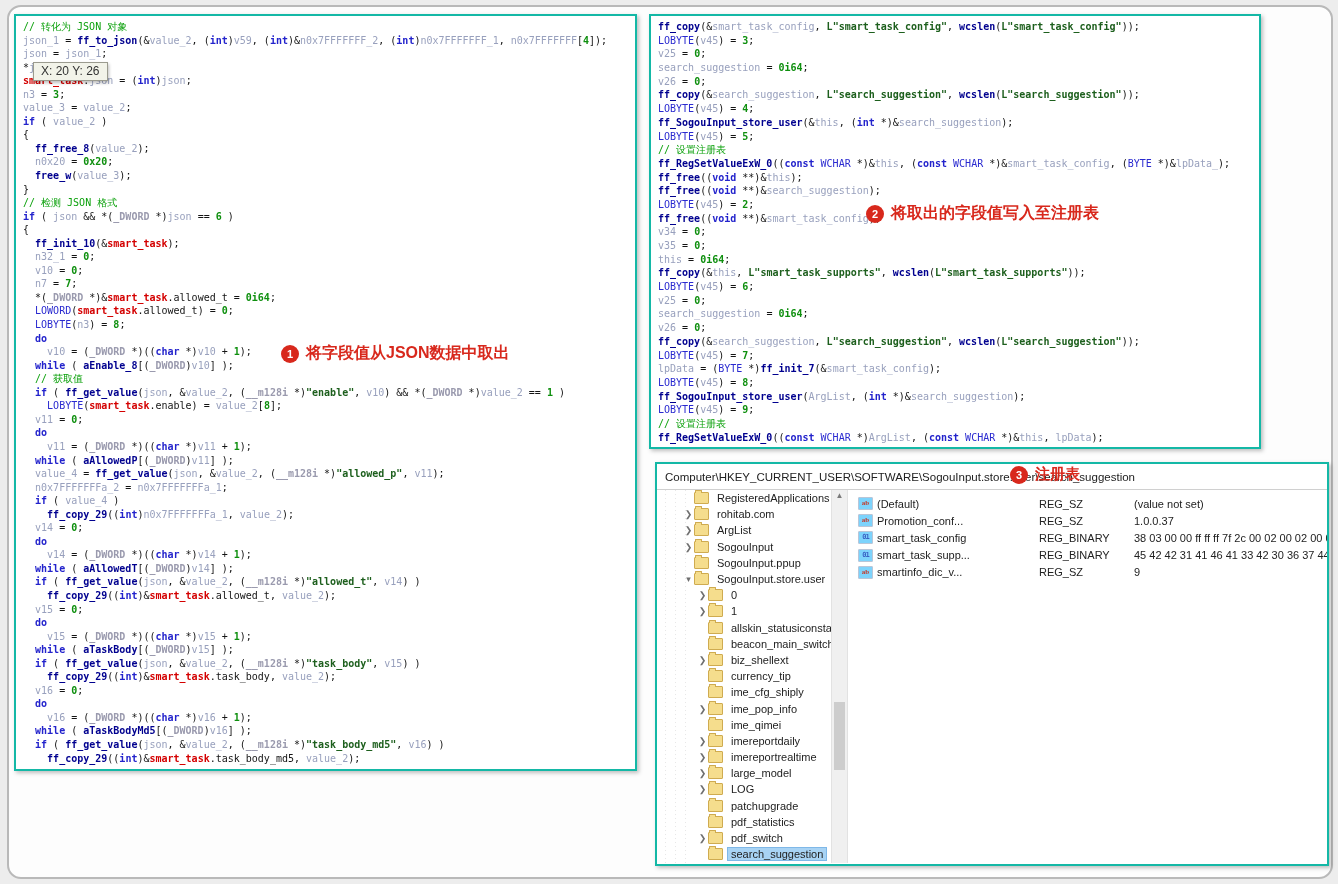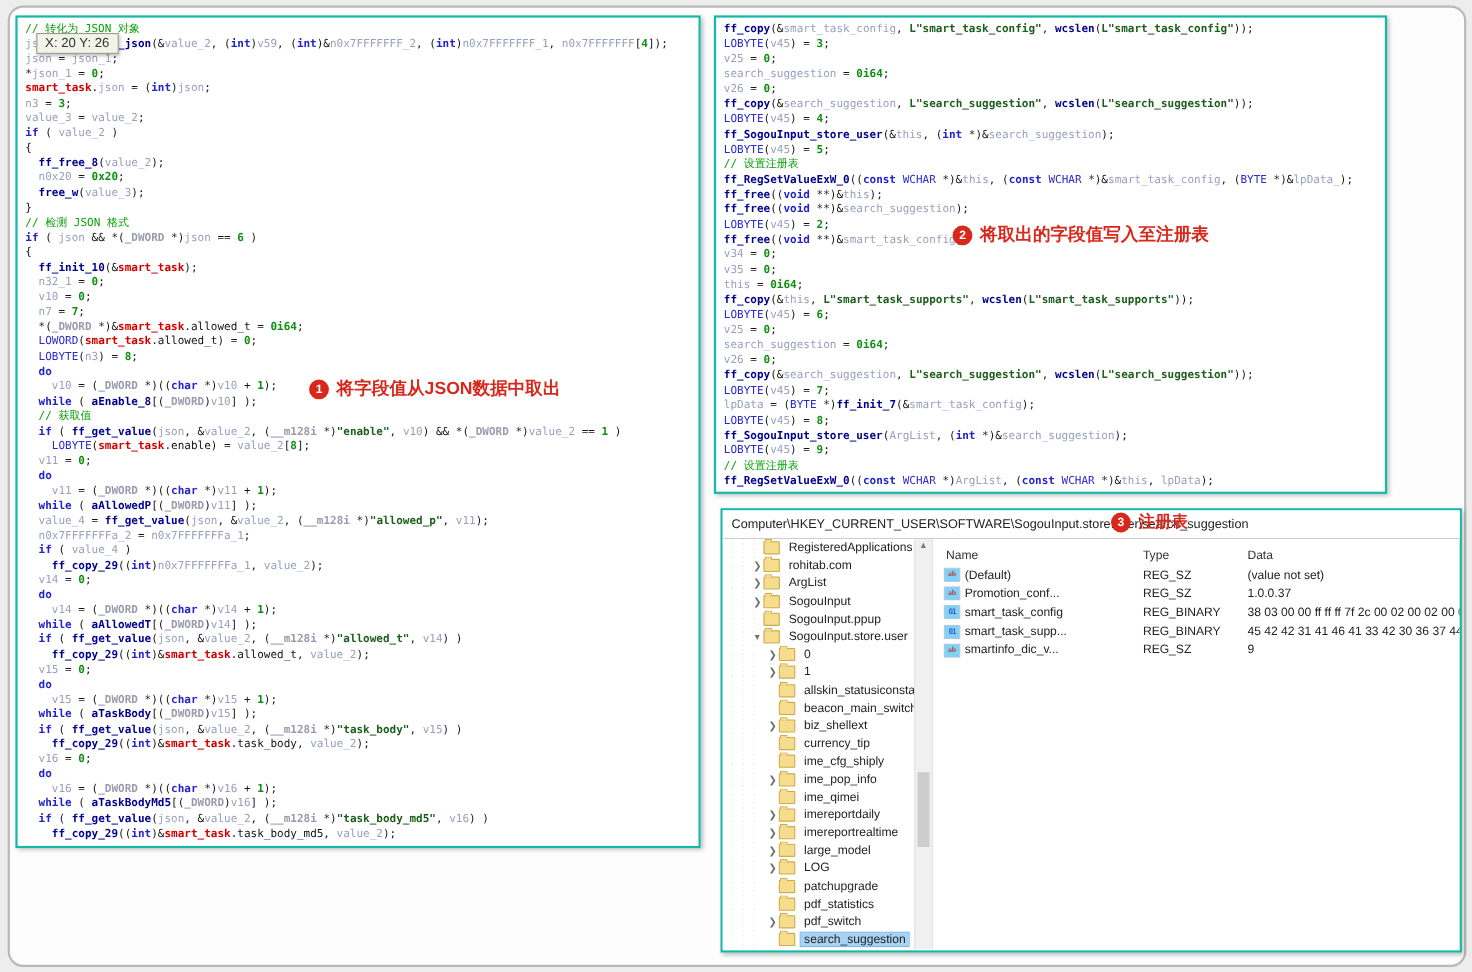--- a/index.html
+++ b/index.html
@@ -31,21 +31,21 @@
   .annot{position:absolute;color:#d8281c;font-weight:bold;font-size:16px;
          white-space:nowrap;display:flex;align-items:center;gap:7px;z-index:30;}
   .annot .num{display:inline-flex;align-items:center;justify-content:center;
         width:18px;height:18px;border-radius:50%;background:#d8281c;color:#fff;
         font-size:11px;font-weight:bold;flex:0 0 18px;}
   #annot-1{left:281px;top:343px;}
   #annot-2{left:866px;top:203px;}
   #annot-3{left:1010px;top:465px;font-size:15px;}
 
   
-  .tooltip{position:absolute;left:33px;top:30px;z-index:40;background:#f2f3e9;
+  .tooltip{position:absolute;left:33px;top:62px;z-index:40;background:#f2f3e9;
         border:1px solid #9b9b8f;box-shadow:1px 2px 3px rgba(0,0,0,0.25);
         font-size:12px;color:#333;padding:1px 7px 2px 7px;white-space:nowrap;}
 
   
   .reg-address{height:25px;border-bottom:1px solid #d0d0d0;display:flex;align-items:center;
         padding:0 8px;font-size:11.5px;color:#222;background:#fff;}
   .reg-body{display:flex;height:373px;}
   .reg-tree{width:174px;position:relative;overflow:hidden;font-size:11px;color:#222;
         background:
          repeating-linear-gradient(to bottom,#e7e7e7 0 1px,transparent 1px 4px) 8px 0/1px 100% no-repeat,
@@ -215,25 +215,20 @@
             <span class="tree-arrow"></span>
             <span class="tree-folder"></span>
             <span class="tree-label selected">search_suggestion</span>
           </div>
         </div>
       <div class="reg-scrollbar">
         <div class="sb-arrow">▲</div>
         <div class="sb-thumb"></div>
       </div>
       <div class="reg-values" id="reg-values">
-          <div class="val-row header">
-            <span class="vcol-name">Name</span>
-            <span class="vcol-type">Type</span>
-            <span class="vcol-data">Data</span>
-          </div>
           <div class="val-row">
             <span class="vcol-name">
               <span class="reg-ico sz">ab</span>
               <span>(Default)</span>
             </span>
             <span class="vcol-type">REG_SZ</span>
             <span class="vcol-data">(value not set)</span>
           </div>
           <div class="val-row">
             <span class="vcol-name">

